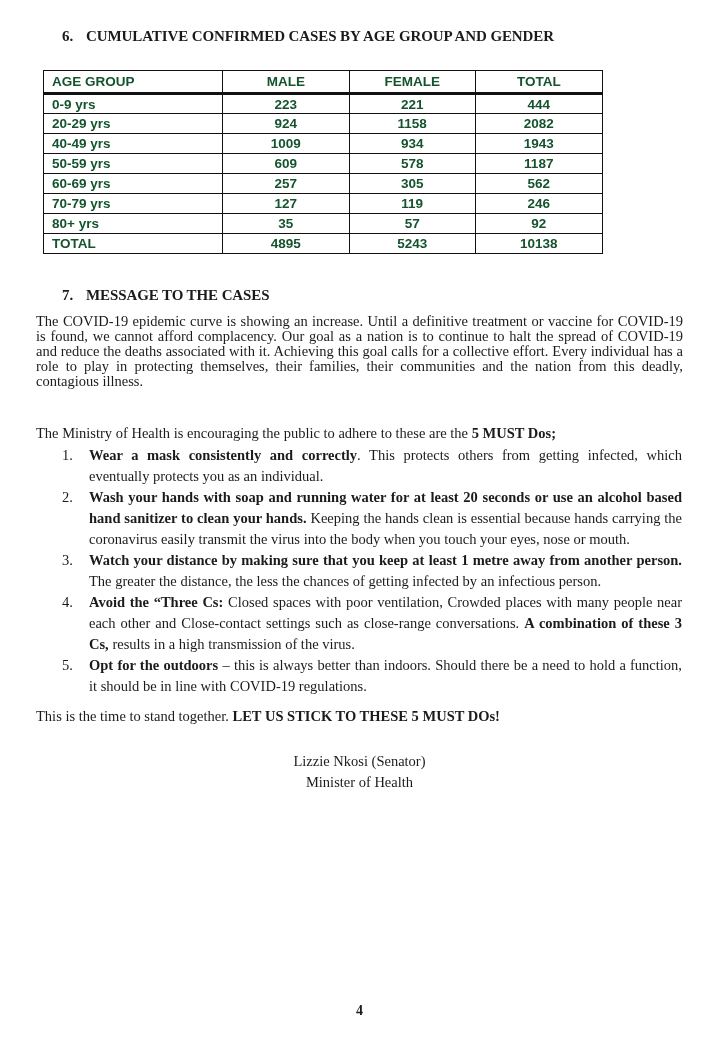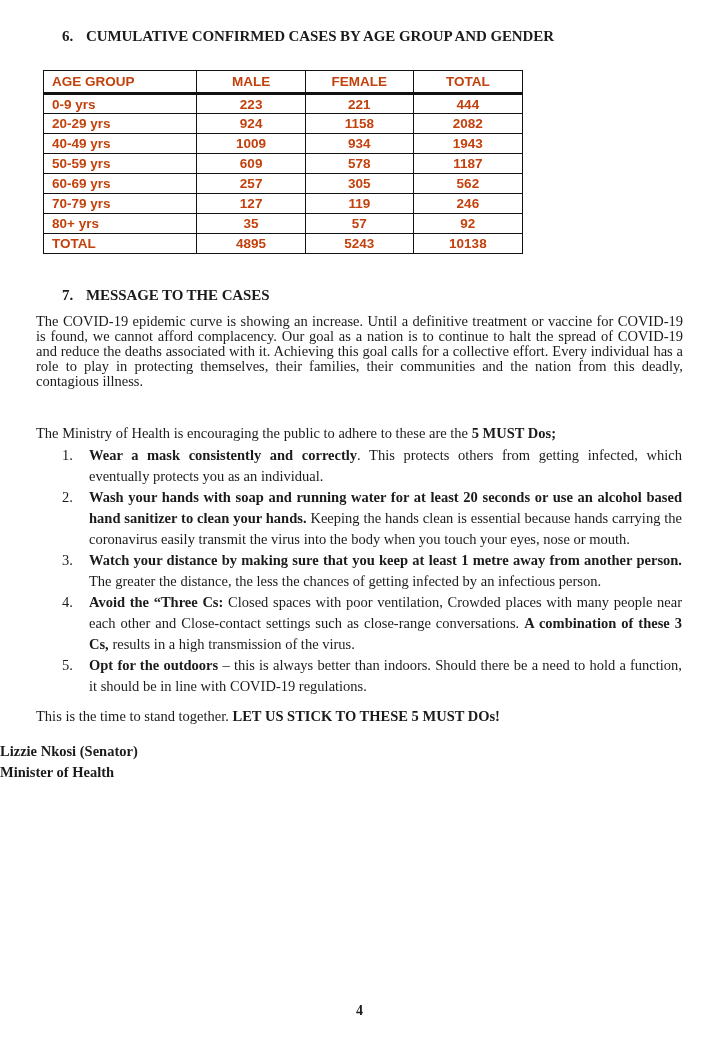--- a/index.html
+++ b/index.html
@@ -15,25 +15,25 @@
   .sec-heading {
     display:flex;
     margin:28px 36px 0 62px;
     font-size:15px;
     font-weight:700;
     letter-spacing:-0.1px;
   }
   .sec-heading .hnum { width:24px; flex:none; }
   .data-table {
     margin:25px 0 0 43px;
-    width:480px;
+    width:560px;
     border-collapse:collapse;
     font-family:"Liberation Sans","DejaVu Sans",sans-serif;
     font-size:13.5px;
-    color:#c2410c;
+    color:#14532d;
   }
   .data-table th, .data-table td {
     border:1.5px solid #111111;
     text-align:center;
     padding:1px 2px;
     height:20px;
     font-weight:700;
   }
   .data-table thead th {
     border-bottom:3px solid #111111;
@@ -68,23 +68,23 @@
     line-height:21px;
   }
   .mustdo .mnum { width:27px; flex:none; }
   .mustdo .mtext { flex:1; text-align:justify; text-align-last:left; }
   .closing {
     margin:9px 36px 0 36px;
     font-size:14.5px;
     line-height:21px;
   }
   .signature {
-    margin-top:14px;
-    text-align:left;
-    font-weight:700;
+    margin-top:24px;
+    text-align:center;
+    font-weight:400;
     font-size:14.5px;
     line-height:21px;
   }
   .pagenum {
     position:absolute;
     left:0; right:0; bottom:25px;
     text-align:center;
     font-size:14px;
     font-weight:700;
   }

